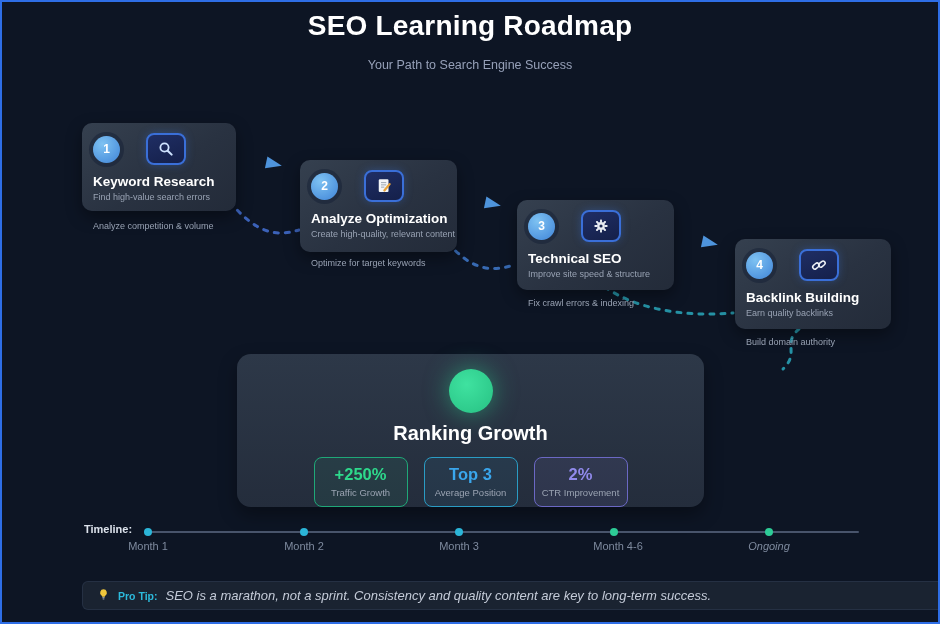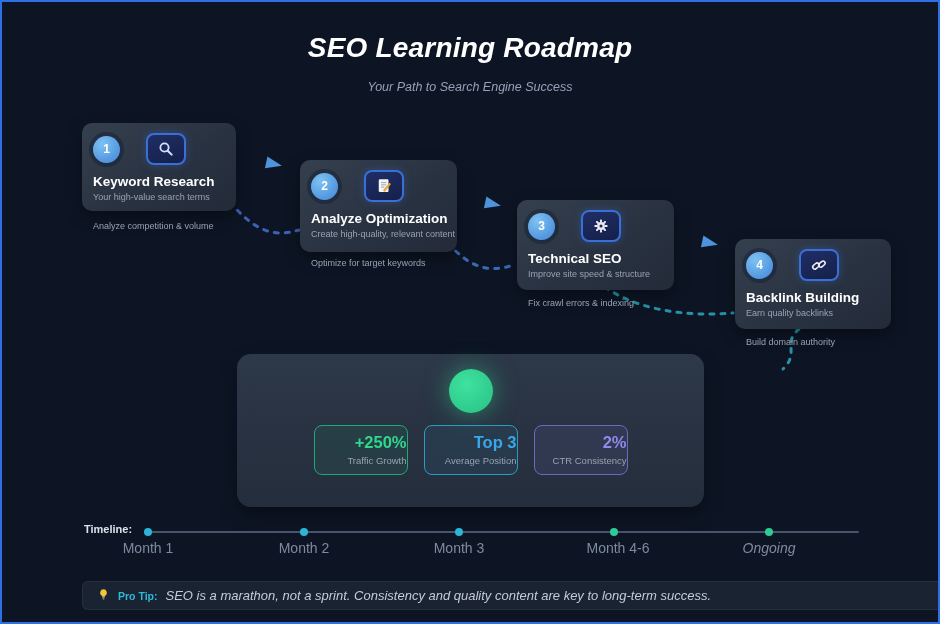--- a/index.html
+++ b/index.html
@@ -2,21 +2,21 @@
 <html><head>
 <meta charset="utf-8">
 <style>
   * { margin:0; padding:0; box-sizing:border-box; }
   body { background:#060b14; font-family:"Liberation Sans", sans-serif; }
   .frame {
     position:relative; width:940px; height:624px;
     background:#0d1524; border:2px solid #2e6ee6; overflow:hidden;
   }
   
-  .header { position:absolute; top:30px; left:0; width:100%; text-align:center;font-style:italic; }
+  .header { position:absolute; top:8px; left:0; width:100%; text-align:center; }
   .title { color:#ffffff; font-size:28px; font-weight:bold; letter-spacing:.2px; }
   .subtitle { margin-top:16px; color:#96a0b8; font-size:12.5px; }
 
   
   .connectors { position:absolute; inset:0; width:940px; height:624px; pointer-events:none; z-index:1; }
 
   
   .step-card {
     position:absolute; z-index:2; border-radius:10px; padding:10px 11px 9px 11px;
     background:linear-gradient(145deg,#35404f 0%, #293241 55%, #232b39 100%);
@@ -61,33 +61,33 @@
     position:absolute; z-index:2; left:235px; top:352px; width:467px; height:153px;
     border-radius:14px; background:linear-gradient(180deg,#2d3848,#242d3c);
     box-shadow:0 8px 18px rgba(0,0,0,.35); text-align:center;
   }
   .growth-circle {
     width:44px; height:44px; border-radius:50%; margin:15px auto 0 auto;
     background:radial-gradient(circle at 40% 35%, #3fe2a0, #27c183);
     box-shadow:0 0 24px rgba(46,204,138,.55);
   }
   .growth-title { margin-top:9px; color:#ffffff; font-size:20px; font-weight:bold; }
-  .stats-row { margin-top:12px; display:flex; justify-content:center; gap:16px;text-align:right; }
+  .stats-row { margin-top:12px; display:flex; justify-content:center; gap:16px; }
   .stat-box { width:94px; padding:7px 0 8px 0; border-radius:8px; border:1.5px solid; }
   .stat-green  { border-color:#1fa878; background:rgba(45,200,140,.08); }
   .stat-blue   { border-color:#2a9cc4; background:rgba(50,170,220,.08); }
   .stat-purple { border-color:#6b68c4; background:rgba(140,130,230,.10); }
   .stat-value { font-size:16.5px; font-weight:bold; }
   .stat-label { margin-top:3px; color:#9aa3b2; font-size:9.5px; }
 
   
   .timeline-label { position:absolute; z-index:2; left:82px; top:521px; color:#dde3ec; font-size:11px; font-weight:bold; }
   .timeline-track { position:absolute; z-index:2; left:142px; top:529px; width:715px; height:2px; background:#48546b; border-radius:1px; }
   .tl-dot { position:absolute; top:-3px; width:8px; height:8px; border-radius:50%; }
-  .tl-milestone-label { position:absolute; top:9px; transform:translateX(-50%); color:#7e8a9e; font-size:14px; white-space:nowrap; }
+  .tl-milestone-label { position:absolute; top:9px; transform:translateX(-50%); color:#7e8a9e; font-size:11px; white-space:nowrap; }
 
   
   .protip {
     position:absolute; z-index:2; left:80px; top:579px; width:878px; height:29px;
     background:#1a2331; border:1px solid rgba(90,110,150,.18); border-radius:6px;
     display:flex; align-items:center; padding-left:14px; gap:8px;
   }
   .protip svg { width:13px; height:13px; }
   .protip-label { color:#2cbadc; font-size:10.5px; font-weight:bold; }
   .protip-text { color:#c4cbd8; font-size:13px;font-style:italic; }
@@ -113,21 +113,21 @@
     <div class="card-head">
       <div class="badge">1</div>
       <div class="icon-tile">
         <svg viewBox="0 0 24 24">
           <circle cx="10" cy="10" r="5.5" fill="none" stroke="#cfe3ff" stroke-width="2.4"></circle>
           <line x1="14.2" y1="14.2" x2="19.5" y2="19.5" stroke="#cfe3ff" stroke-width="2.8" stroke-linecap="round"></line>
         </svg>
       </div>
     </div>
     <div class="step-title">Keyword Research</div>
-    <div class="step-desc">Your high-value search terms</div>
+    <div class="step-desc">Find high-value search errors</div>
     <div class="step-desc">Analyze competition &amp; volume</div>
   </div>
 
   <div class="step-card card-2">
     <div class="card-head">
       <div class="badge">2</div>
       <div class="icon-tile">
         <svg viewBox="0 0 24 24">
           <rect x="5" y="3" width="13" height="17" rx="1.5" fill="#f4f6f8"></rect>
           <line x1="8" y1="7.5" x2="15" y2="7.5" stroke="#9aa4b0" stroke-width="1.3"></line>
@@ -185,32 +185,33 @@
     <div class="step-desc">Earn quality backlinks</div>
     <div class="step-desc">Build domain authority</div>
   </div>
 
   <div class="arrow arrow-1"></div>
   <div class="arrow arrow-2"></div>
   <div class="arrow arrow-3"></div>
 
   <div class="growth-panel">
     <div class="growth-circle"></div>
+    <div class="growth-title">Ranking Growth</div>
     <div class="stats-row">
       <div class="stat-box stat-green">
         <div class="stat-value" style="color: rgb(46, 217, 140);">+250%</div>
         <div class="stat-label">Traffic Growth</div>
       </div>
       <div class="stat-box stat-blue">
         <div class="stat-value" style="color: rgb(58, 166, 236);">Top 3</div>
         <div class="stat-label">Average Position</div>
       </div>
       <div class="stat-box stat-purple">
         <div class="stat-value" style="color: rgb(145, 138, 236);">2%</div>
-        <div class="stat-label">CTR Consistency</div>
+        <div class="stat-label">CTR Improvement</div>
       </div>
     </div>
   </div>
 
   <div class="timeline-label">Timeline:</div>
   <div class="timeline-track">
     <div class="tl-dot" style="left: 0px; background: rgb(43, 181, 216);"></div>
     <div class="tl-dot" style="left: 156px; background: rgb(43, 181, 216);"></div>
     <div class="tl-dot" style="left: 311px; background: rgb(43, 181, 216);"></div>
     <div class="tl-dot" style="left: 466px; background: rgb(45, 203, 150);"></div>

